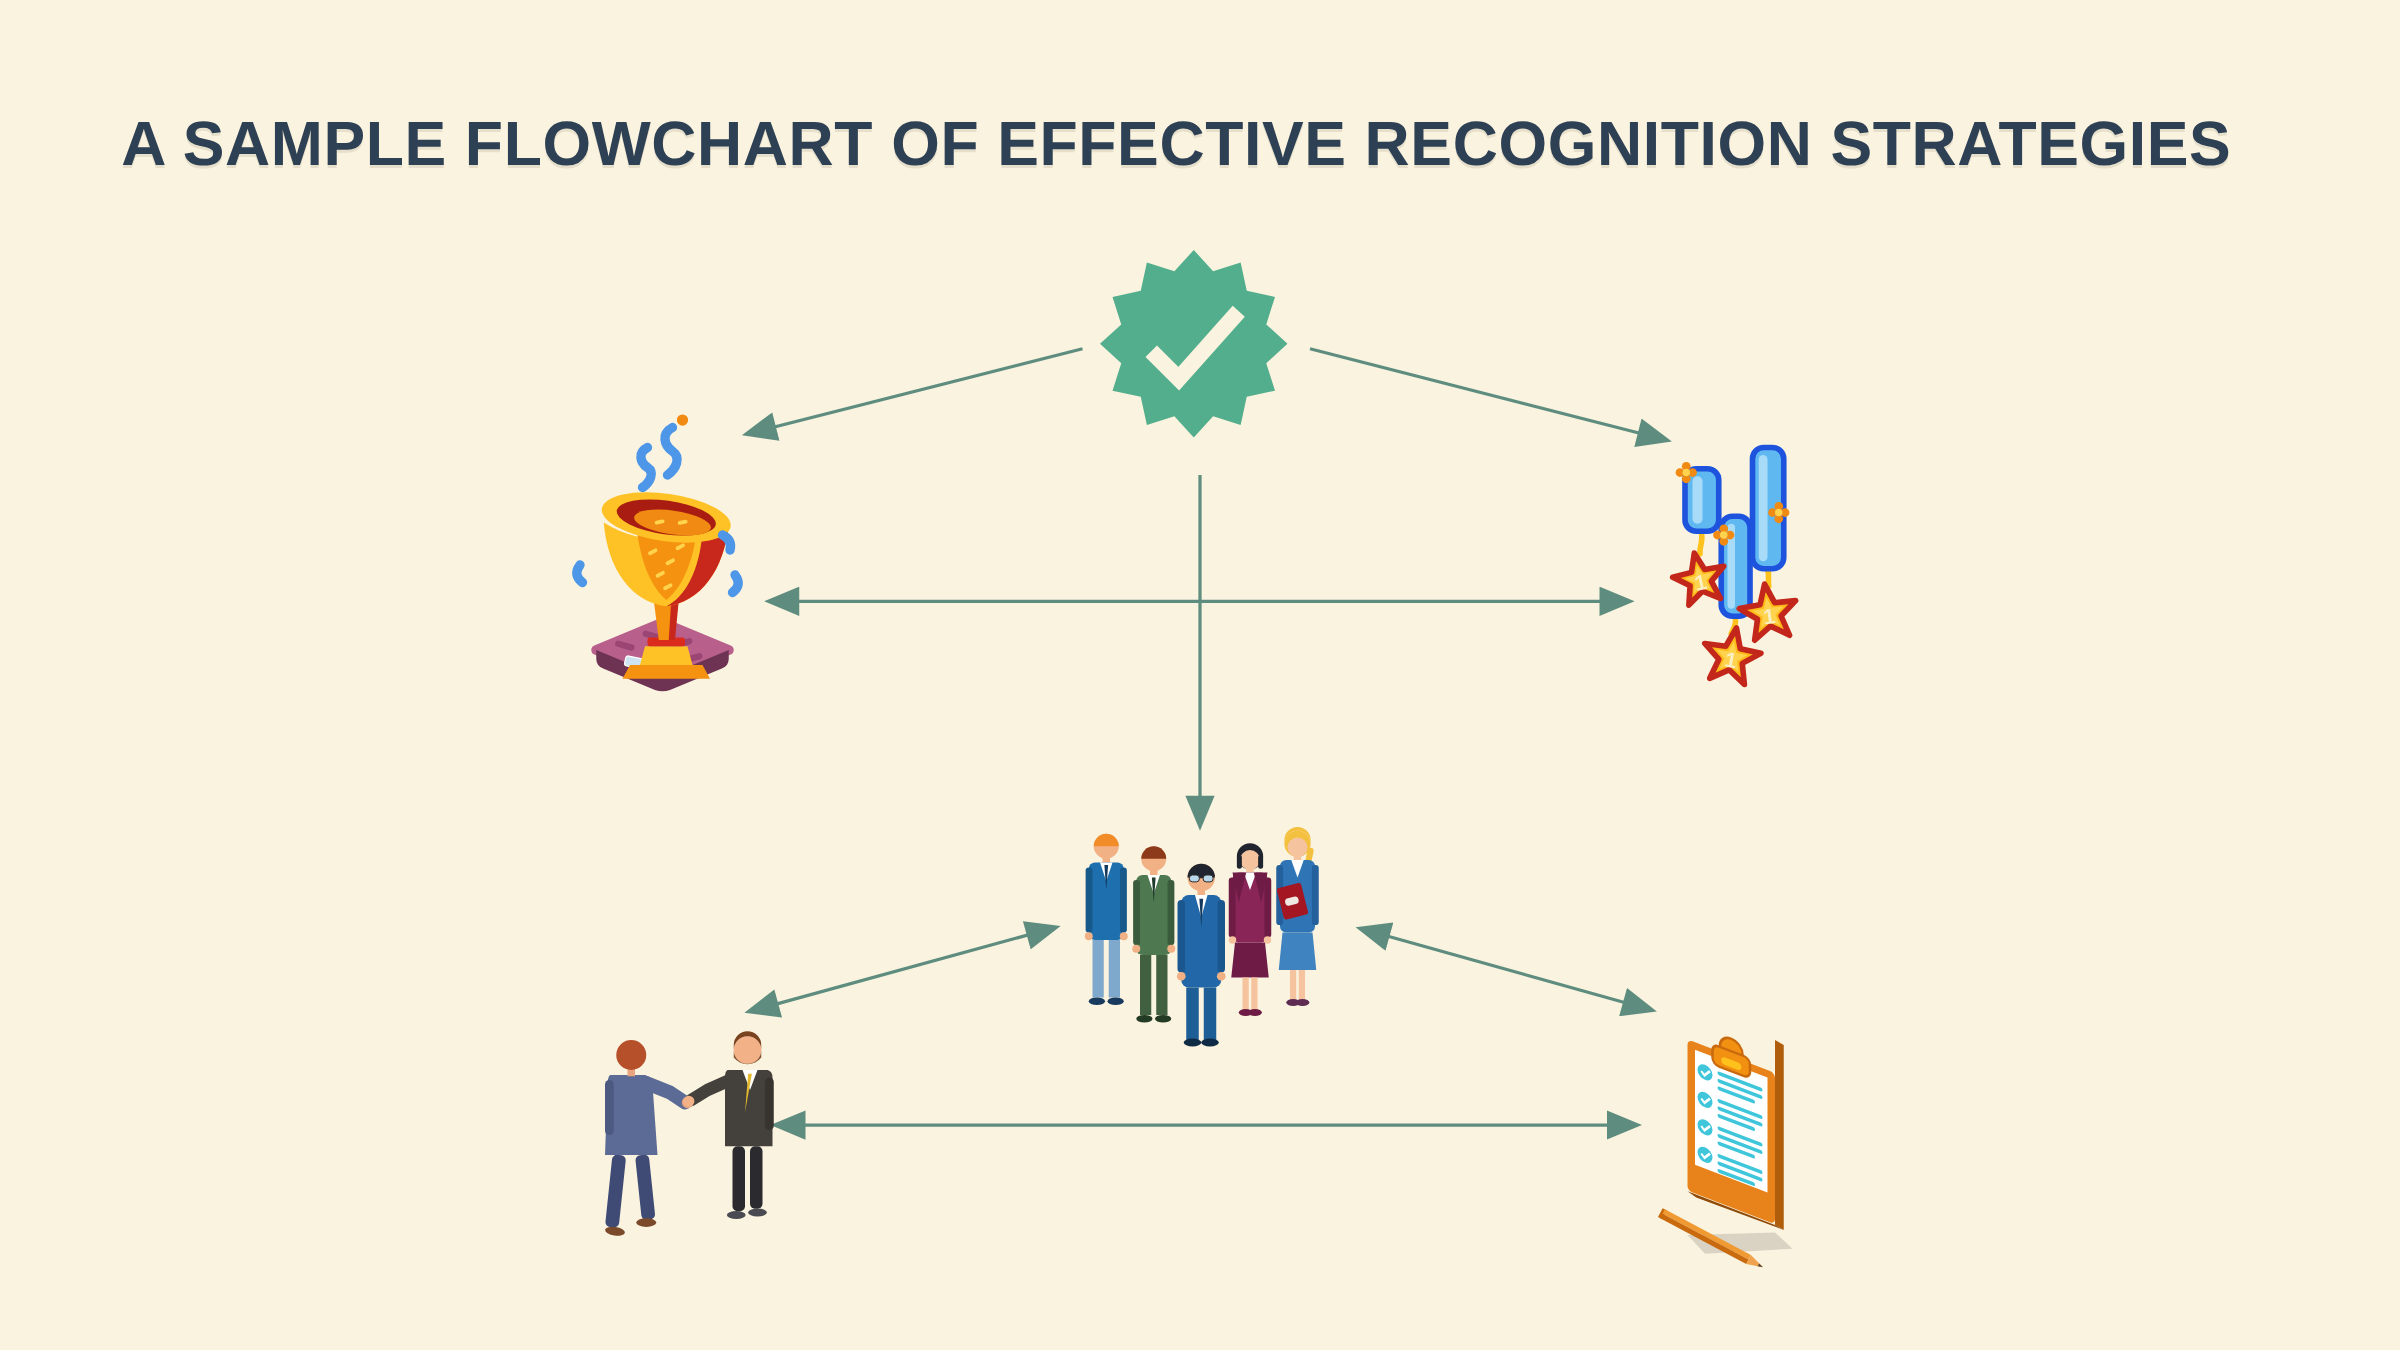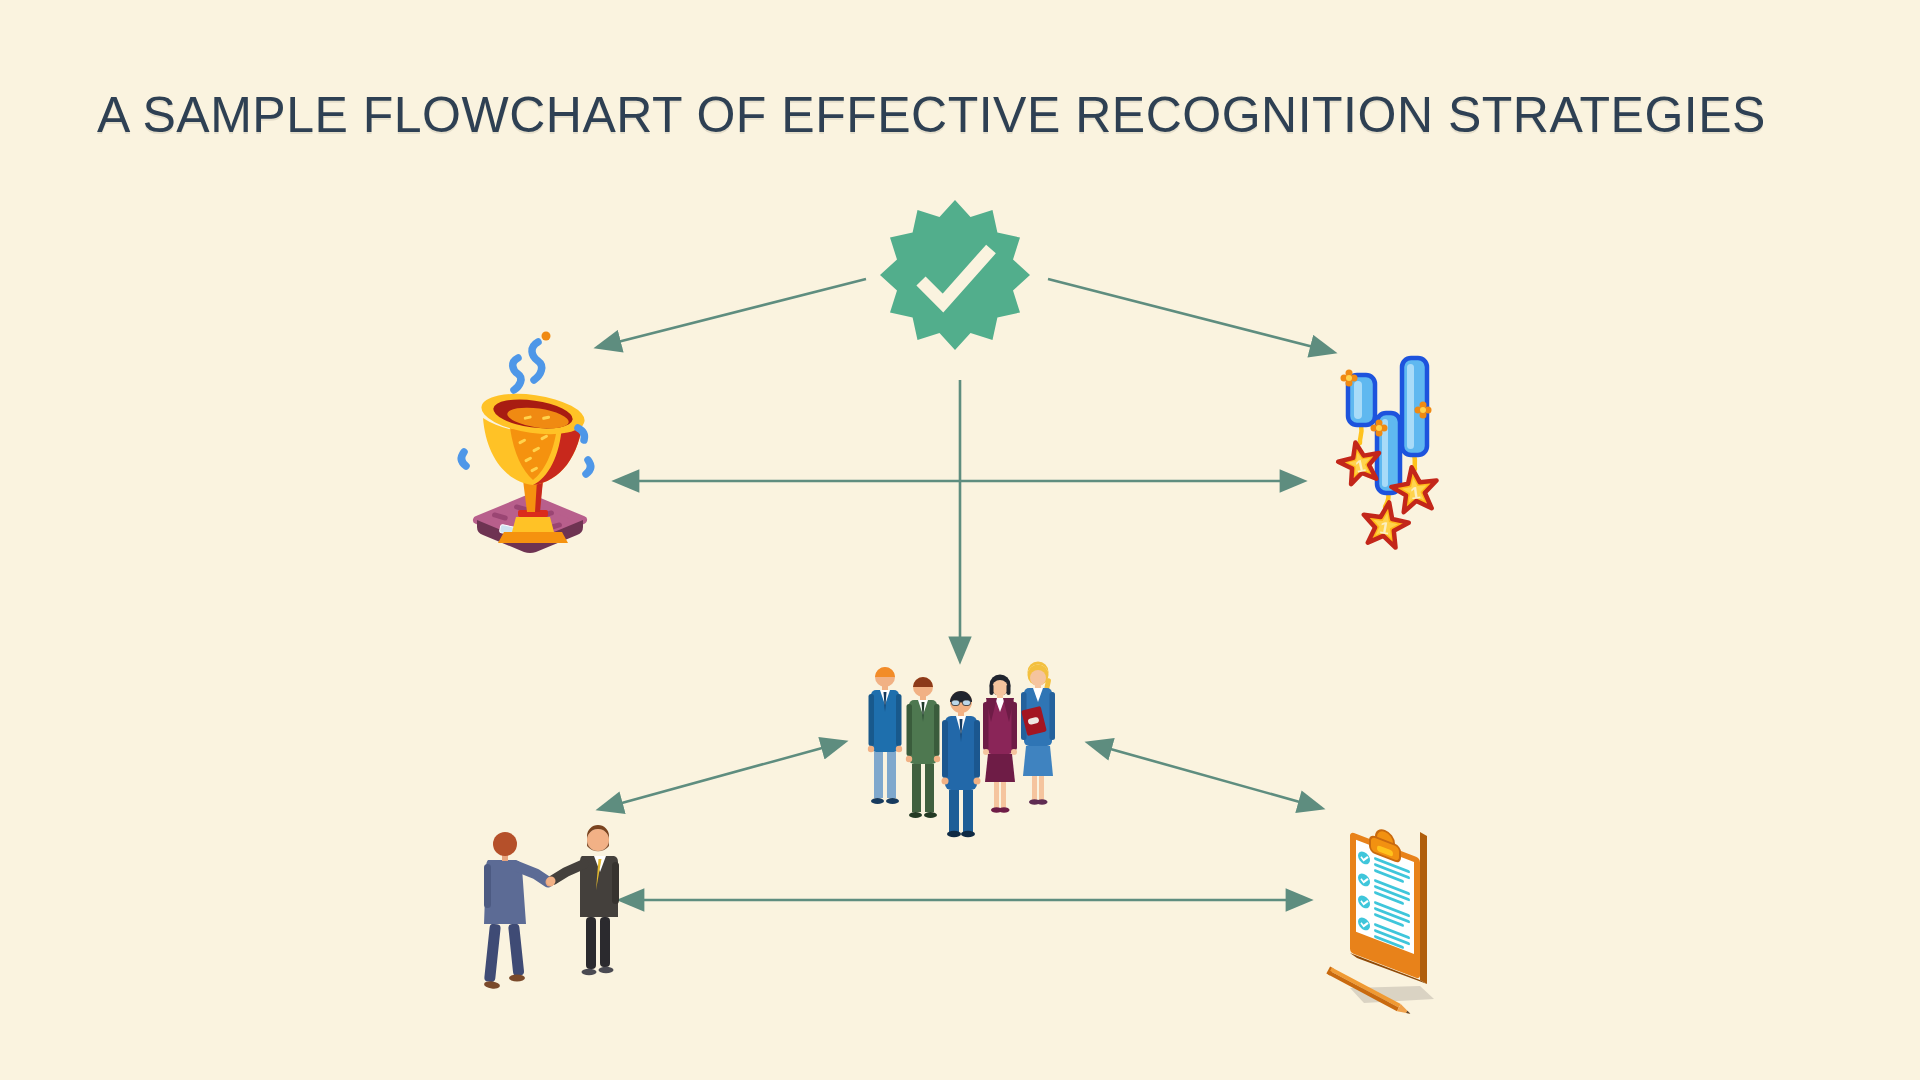--- a/index.html
+++ b/index.html
@@ -15,21 +15,21 @@
     position:relative;
     width:1920px;height:1080px;
     background:var(--bg);
     overflow:hidden;
     font-family:"Liberation Sans", sans-serif;
   }
   .page-title{
     position:absolute;
     left:97px;top:86px;
     font-size:50px;
-    font-weight:400;
+    font-weight:700;
     letter-spacing:.5px;
     color:var(--title);
     white-space:nowrap;
     text-shadow:0 2px 0 rgba(60,50,30,.10);
   }
   .arrows{position:absolute;left:0;top:0;width:1920px;height:1080px;color:var(--arrow);}
   .arrows line{stroke:currentColor;stroke-width:2.6;}
   .arrows marker path{fill:currentColor;}
   .node{position:absolute;}
   .node svg{display:block;width:100%;height:100%;}

